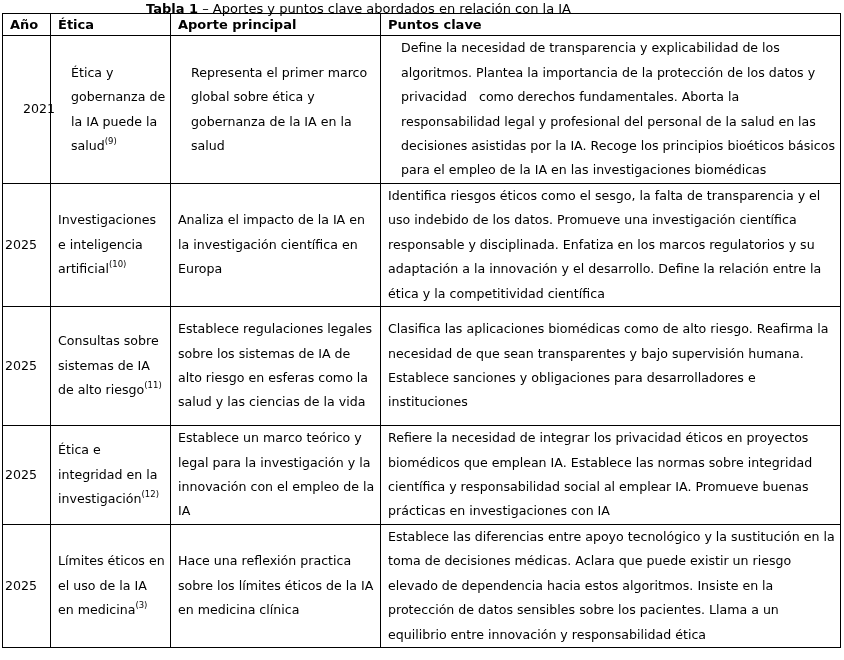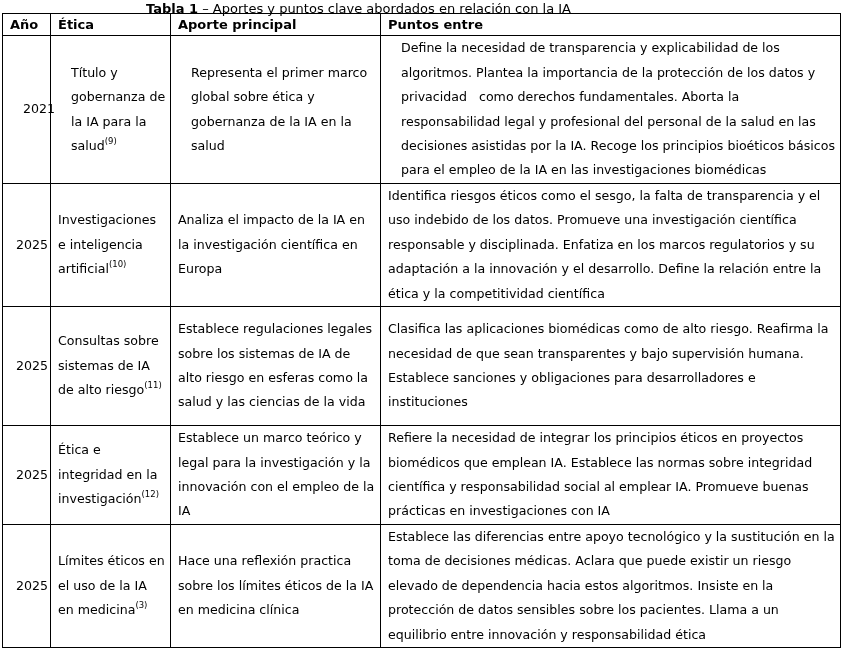--- a/index.html
+++ b/index.html
@@ -22,21 +22,21 @@
       padding: 0 4px 0 7px;
     }
     th {
       font-weight: bold; height: 21px; font-size: 13px; line-height: 20px;
     }
     td { line-height: 24.4px; }
     col.c-year { width: 48px; }
     col.c-title { width: 120px; }
     col.c-aporte { width: 210px; }
     col.c-puntos { width: 460px; }
-    td.year { text-align: right; padding: 0 2px; }
+    td.year { text-align: left; padding: 0 2px; }
     td.puntos { padding-left: 7px; padding-right: 2px; }
     sup { font-size: 8.5px; vertical-align: 6px; line-height: 0; }
     tr.r1 td { height: 147px; padding-left: 20px; }
     tr.r2 td { height: 122px; }
     tr.r3 td { height: 118px; }
     tr.r4 td { height: 98px; }
     tr.r5 td { height: 118px; }
   </style>
 </head>
 <body>
@@ -48,47 +48,47 @@
     <col class="c-year">
       <col class="c-title">
       <col class="c-aporte">
       <col class="c-puntos">
   </colgroup>
   <thead>
     <tr>
       <th>Año</th>
       <th>Ética</th>
       <th>Aporte principal</th>
-      <th>Puntos entre</th>
+      <th>Puntos clave</th>
     </tr>
   </thead>
   <tbody>
     <tr class="r1">
       <td class="year">2021</td>
-      <td><span>Título y gobernanza de la IA para la salud</span><sup>(9)</sup></td>
+      <td><span>Ética y gobernanza de la IA puede la salud</span><sup>(9)</sup></td>
       <td>Representa el primer marco global sobre ética y gobernanza de la IA en la salud</td>
       <td class="puntos" style="white-space: pre-wrap;">Define la necesidad de transparencia y explicabilidad de los algoritmos. Plantea la importancia de la protección de los datos y privacidad   como derechos fundamentales. Aborta la responsabilidad legal y profesional del personal de la salud en las decisiones asistidas por la IA. Recoge los principios bioéticos básicos para el empleo de la IA en las investigaciones biomédicas</td>
     </tr>
     <tr class="r2">
       <td class="year">2025</td>
       <td><span>Investigaciones e inteligencia artificial</span><sup>(10)</sup></td>
       <td>Analiza el impacto de la IA en la investigación científica en Europa</td>
       <td class="puntos">Identifica riesgos éticos como el sesgo, la falta de transparencia y el uso indebido de los datos. Promueve una investigación científica responsable y disciplinada. Enfatiza en los marcos regulatorios y su adaptación a la innovación y el desarrollo. Define la relación entre la ética y la competitividad científica</td>
     </tr>
     <tr class="r3">
       <td class="year">2025</td>
       <td><span>Consultas sobre sistemas de IA de alto riesgo</span><sup>(11)</sup></td>
       <td>Establece regulaciones legales sobre los sistemas de IA de alto riesgo en esferas como la salud y las ciencias de la vida</td>
       <td class="puntos">Clasifica las aplicaciones biomédicas como de alto riesgo. Reafirma la necesidad de que sean transparentes y bajo supervisión humana. Establece sanciones y obligaciones para desarrolladores e instituciones</td>
     </tr>
     <tr class="r4">
       <td class="year">2025</td>
       <td><span>Ética e integridad en la investigación</span><sup>(12)</sup></td>
       <td>Establece un marco teórico y legal para la investigación y la innovación con el empleo de la IA</td>
-      <td class="puntos">Refiere la necesidad de integrar los principios éticos en proyectos biomédicos que emplean IA. Establece las normas sobre integridad científica y responsabilidad social al emplear IA. Promueve buenas prácticas en investigaciones con IA</td>
+      <td class="puntos">Refiere la necesidad de integrar los privacidad éticos en proyectos biomédicos que emplean IA. Establece las normas sobre integridad científica y responsabilidad social al emplear IA. Promueve buenas prácticas en investigaciones con IA</td>
     </tr>
     <tr class="r5">
       <td class="year">2025</td>
       <td><span>Límites éticos en el uso de la IA en medicina</span><sup>(3)</sup></td>
       <td>Hace una reflexión practica sobre los límites éticos de la IA en medicina clínica</td>
       <td class="puntos">Establece las diferencias entre apoyo tecnológico y la sustitución en la toma de decisiones médicas. Aclara que puede existir un riesgo elevado de dependencia hacia estos algoritmos. Insiste en la protección de datos sensibles sobre los pacientes. Llama a un equilibrio entre innovación y responsabilidad ética</td>
     </tr>
   </tbody>
 </table>
 

